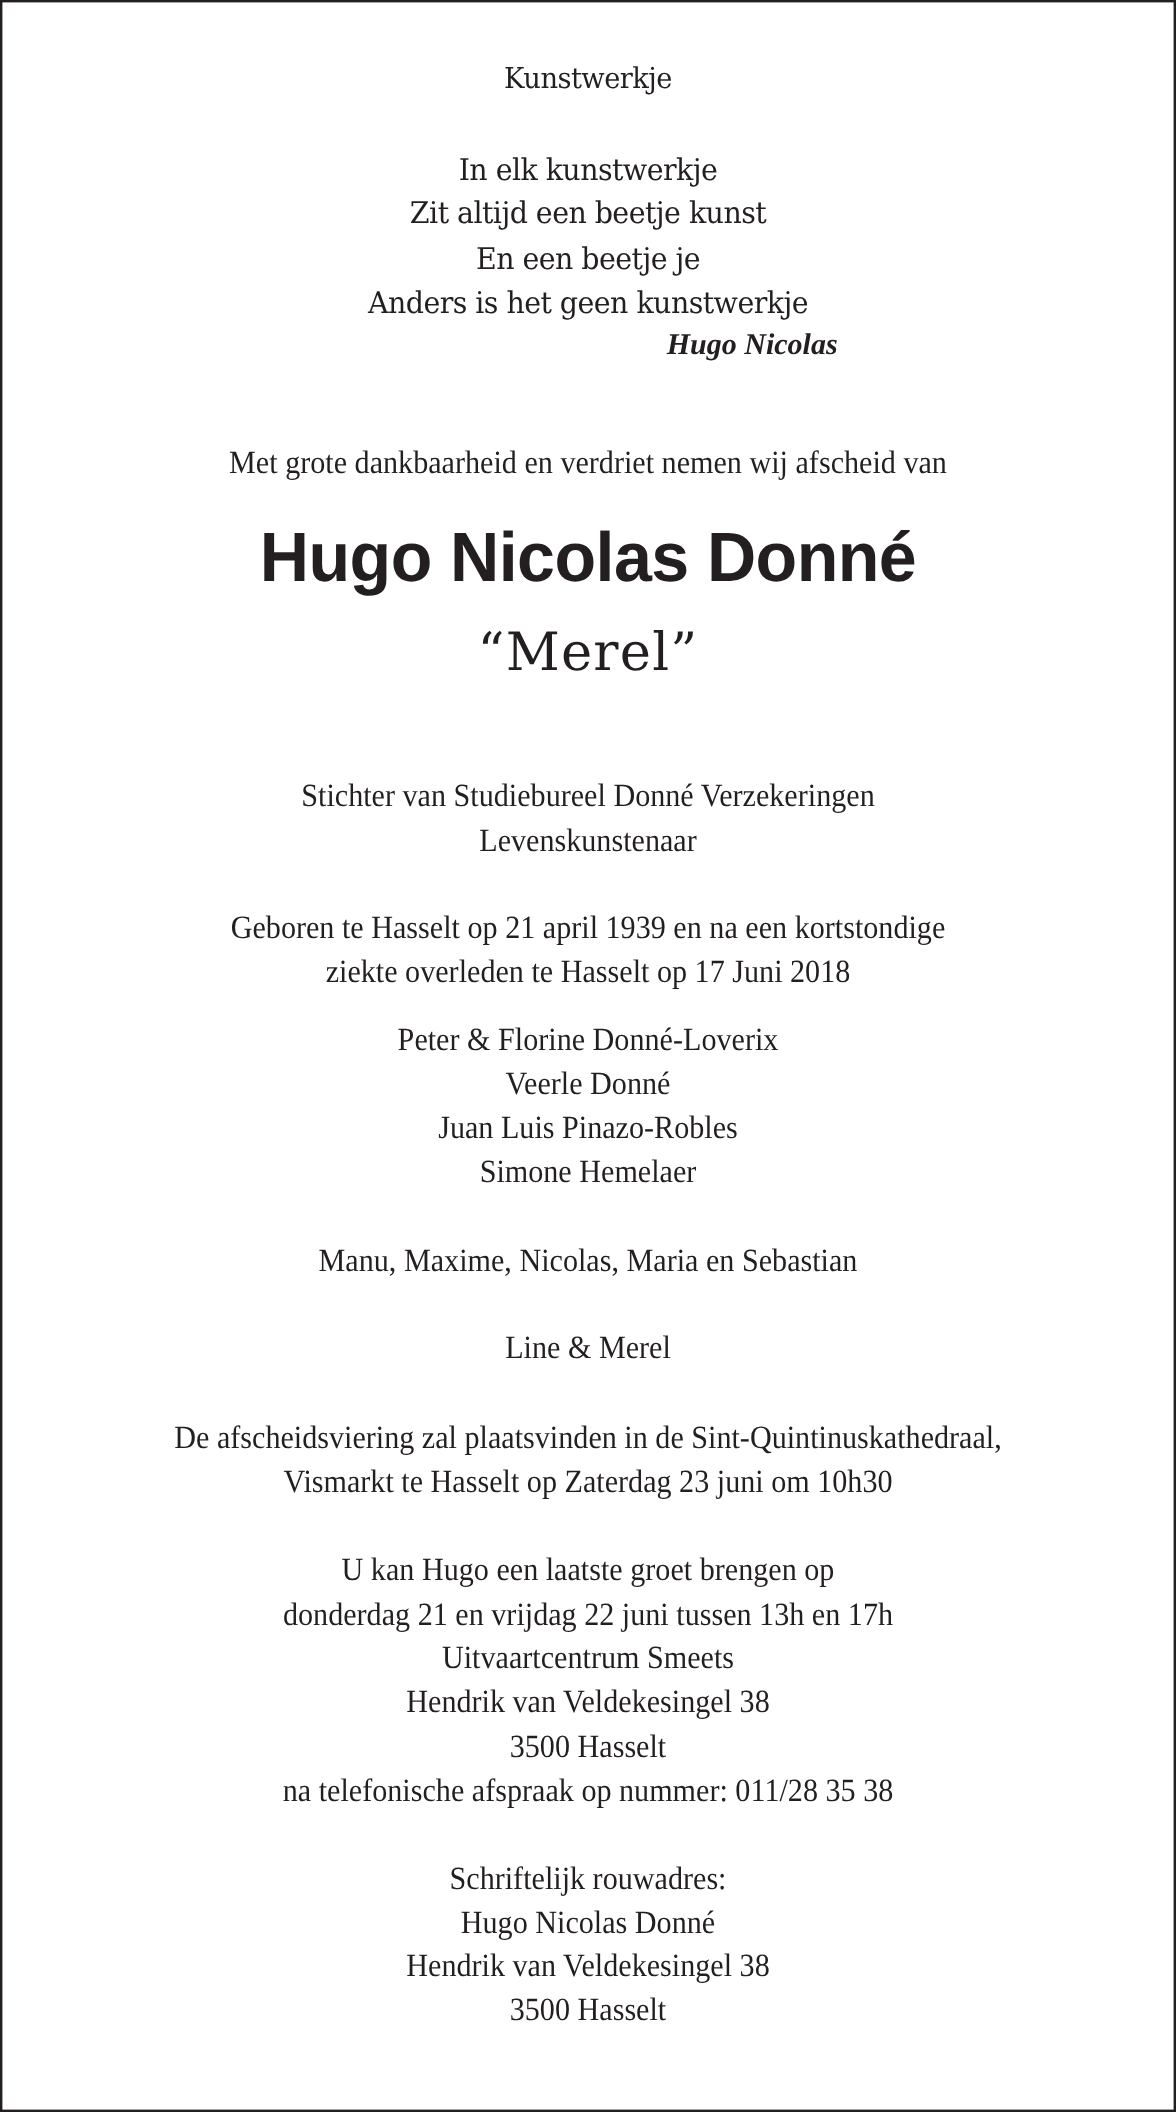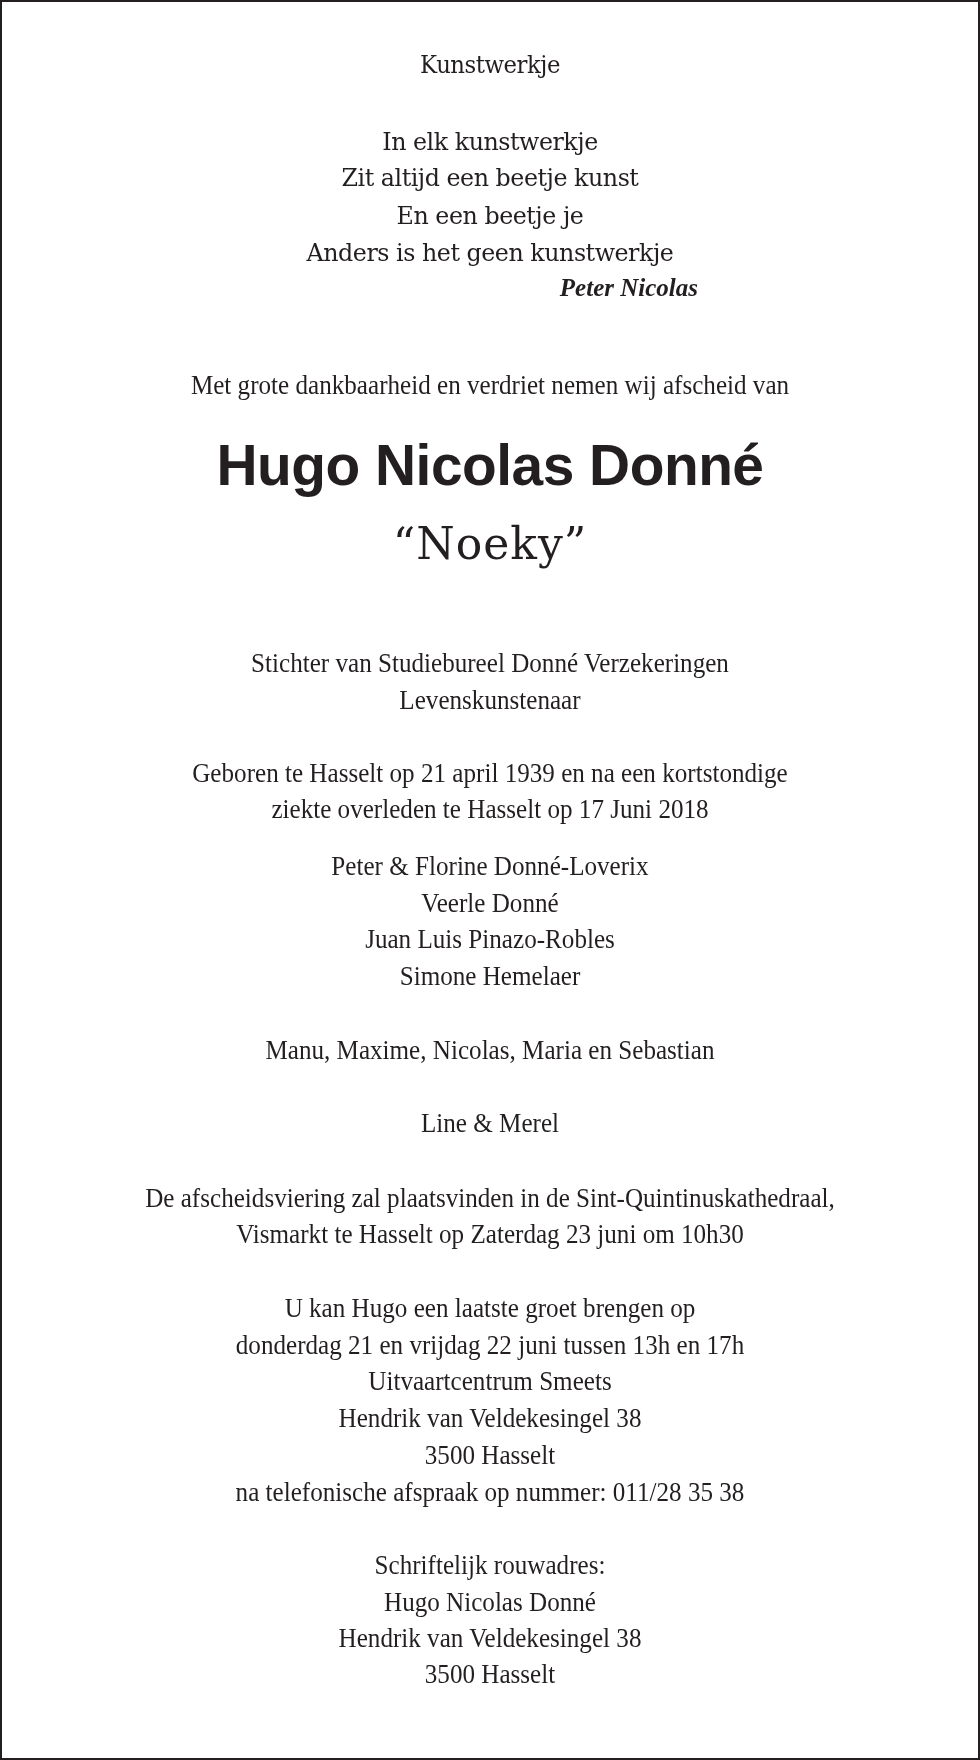--- a/index.html
+++ b/index.html
@@ -41,26 +41,26 @@
 </head>
 <body>
 
 <div class="frame"></div>
 
 <div class="line script poem-title" style="top:48px">Kunstwerkje</div>
 <div class="line script" style="top:125px">In elk kunstwerkje</div>
 <div class="line script" style="top:161px">Zit altijd een beetje kunst</div>
 <div class="line script" style="top:199px">En een beetje je</div>
 <div class="line script" style="top:236px">Anders is het geen kunstwerkje</div>
-<div class="line author" style="top:271px">Peter Nicolas</div>
+<div class="line author" style="top:271px">Hugo Nicolas</div>
 
 <div class="line serif" style="top:367px">Met grote dankbaarheid en verdriet nemen wij afscheid van</div>
 
 <div class="line name" style="top:430px">Hugo Nicolas Donné</div>
-<div class="line nickname" style="top:516px">“Noeky”</div>
+<div class="line nickname" style="top:516px">“Merel”</div>
 
 <div class="line serif" style="top:645px">Stichter van Studiebureel Donné Verzekeringen</div>
 <div class="line serif" style="top:682px">Levenskunstenaar</div>
 
 <div class="line serif" style="top:755px">Geboren te Hasselt op 21 april 1939 en na een kortstondige</div>
 <div class="line serif" style="top:791px">ziekte overleden te Hasselt op 17 Juni 2018</div>
 
 <div class="line serif" style="top:848px">Peter &amp; Florine Donné-Loverix</div>
 <div class="line serif" style="top:885px">Veerle Donné</div>
 <div class="line serif" style="top:921px">Juan Luis Pinazo-Robles</div>

